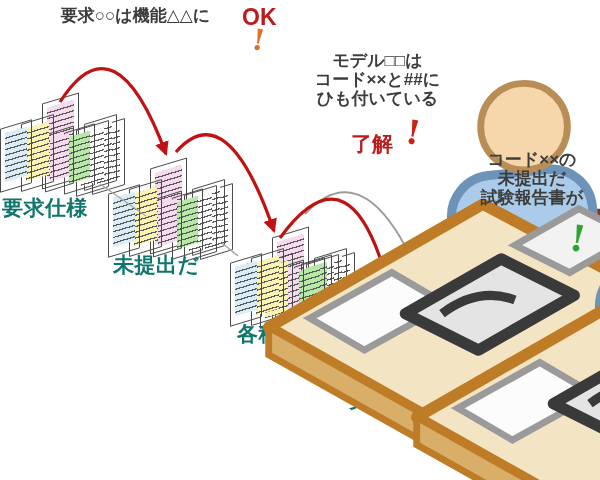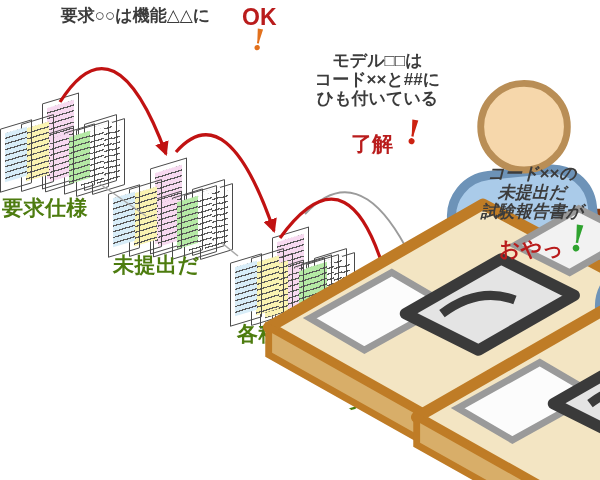--- a/index.html
+++ b/index.html
@@ -26,38 +26,38 @@
   .yl2{left:30px;top:26px;height:66px;--c:#faf3b2;}
   .bl{left:0;top:26px;width:32px;height:64px;--c:#d8edf8;}
   .doc.missing{border:1.6px dashed #b3b3b3;--c:#fdeaf7;
        background-image:repeating-linear-gradient(to bottom,rgba(0,0,0,0) 0 4.4px,#eeaede 4.4px 5.7px);}
   #s1{left:0px;top:98px;}
   #s2{left:108px;top:163px;}
   #s3{left:230px;top:232px;}
   #s4{left:340px;top:300px;}
   #s5{left:460px;top:358px;}
 
-  .stack-label{position:absolute;font-size:21px;font-weight:bold;color:#4d7c0f;
+  .stack-label{position:absolute;font-size:21px;font-weight:bold;color:#0f766e;
                letter-spacing:0.5px;white-space:nowrap;}
   #label-s1{left:2px;top:194px;}
   #label-s2{left:113px;top:251px;}
   #label-s3{left:237px;top:320px;}
   #label-s4{left:349px;top:386px;}
   #label-s5{left:467px;top:451px;}
 
   
   #overlay{position:absolute;left:0;top:0;width:600px;height:480px;pointer-events:none;}
 
   
   .callout{position:absolute;font-weight:bold;font-size:17px;line-height:19px;
            color:#3c3c3c;text-align:center;white-space:nowrap;}
   .callout div{white-space:nowrap;}
   #callout-1{left:28px;top:6px;width:215px;}
   #callout-2{left:290px;top:51px;width:175px;}
-  #callout-3{left:468px;top:164px;width:128px;font-style:italic;}
+  #callout-3{left:468px;top:150px;width:128px;}
   .reaction{position:absolute;font-weight:bold;color:#b91c1c;white-space:nowrap;}
   #reaction-1{left:242px;top:4px;font-size:23px;}
   #reaction-2{left:351px;top:130px;font-size:21px;}
   #reaction-3{left:499px;top:235px;font-size:21px;}
   .alert{position:absolute;font-weight:bold;font-family:"DejaVu Serif","Liberation Serif",serif;
          transform:rotate(10deg);line-height:1;}
   #alert-1{left:252px;top:26px;font-size:29px;color:#e2711d;}
   #alert-2{left:406px;top:116px;font-size:33px;color:#cc2211;}
   #alert-3{left:570px;top:220px;font-size:36px;color:#2fa32f;}
 </style>
@@ -182,16 +182,15 @@
     <div>ひも付いている</div>
   </div>
   <div class="reaction" id="reaction-2">了解</div>
   <div class="alert" id="alert-2">!</div>
 
   <div class="callout" id="callout-3">
     <div>コード××の</div>
     <div>未提出だ</div>
     <div>試験報告書が</div>
   </div>
-  <div class="reaction" id="reaction-3">おやっ</div>
   <div class="alert" id="alert-3">!</div>
 
 </div>
 
 </body></html>

